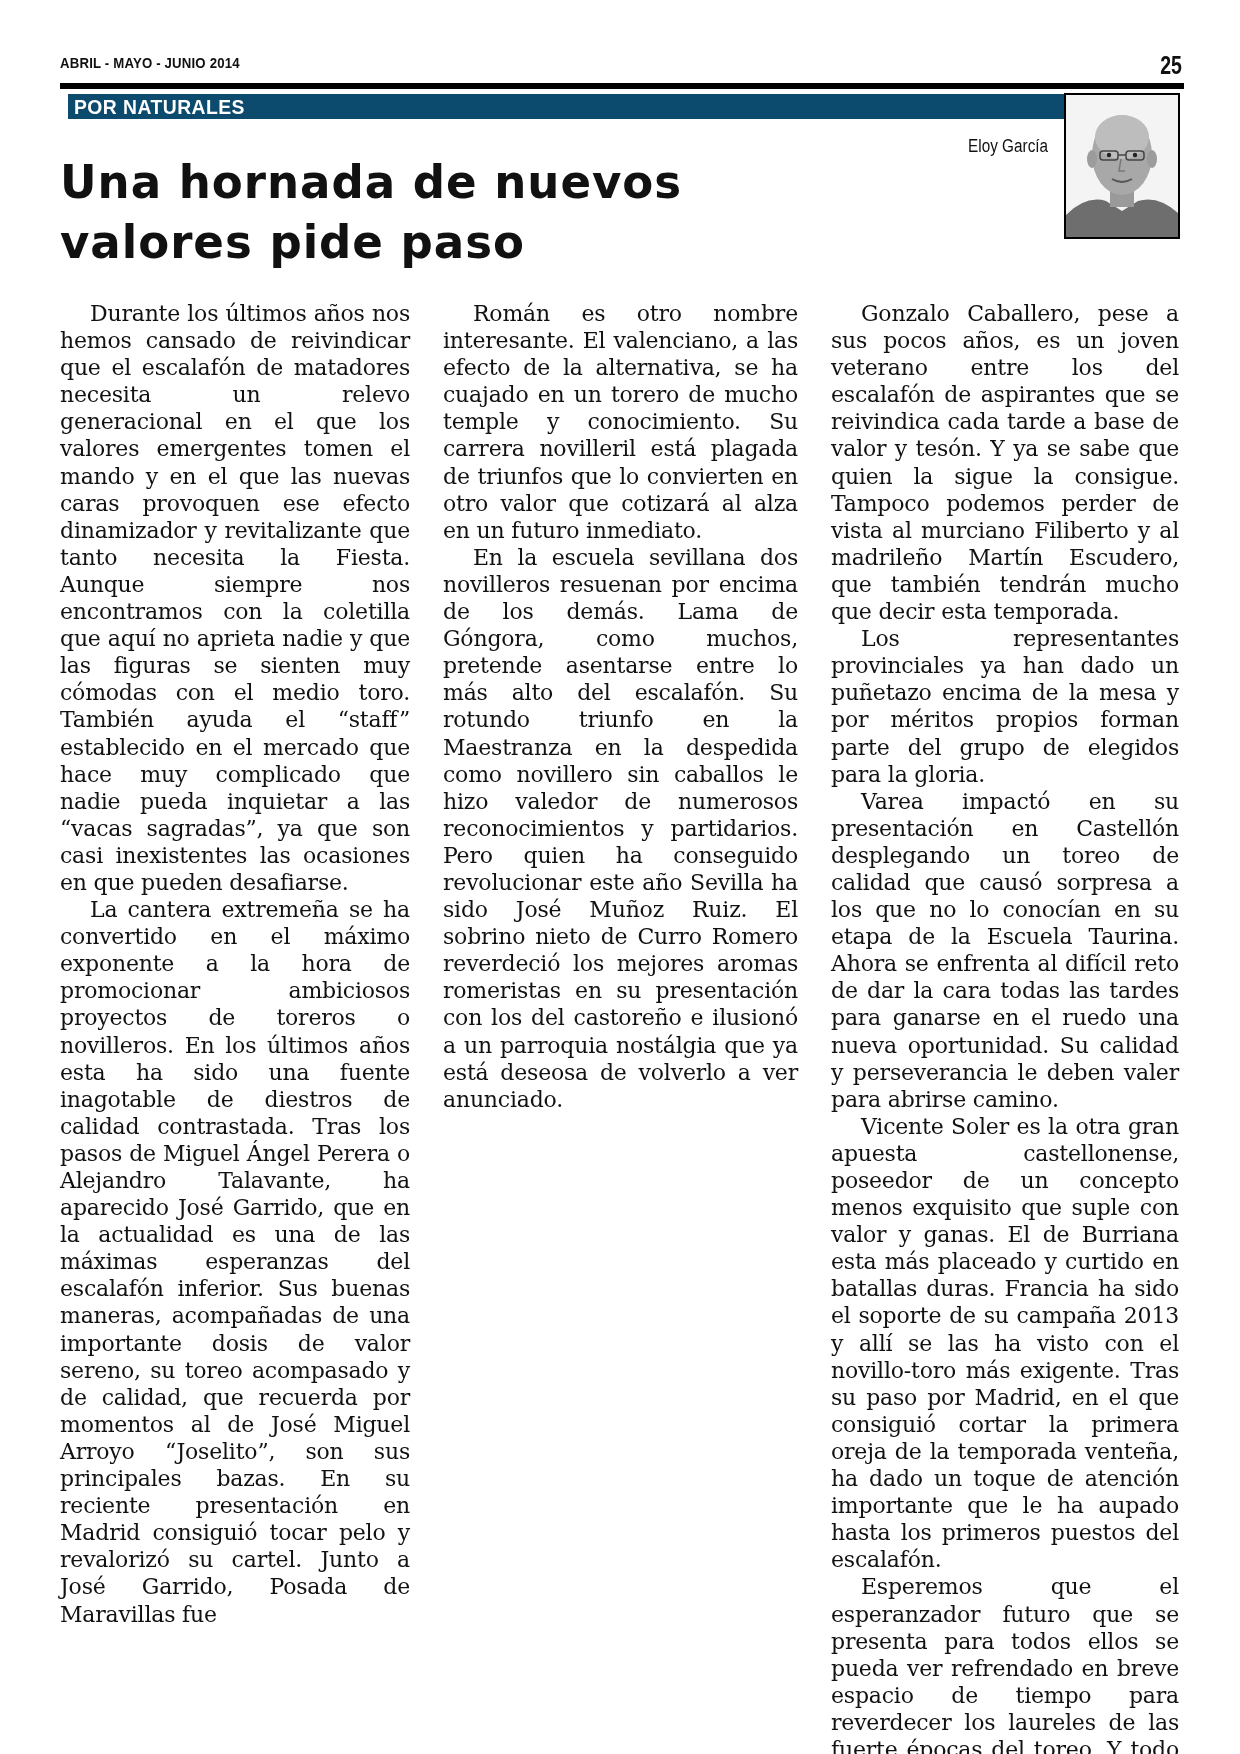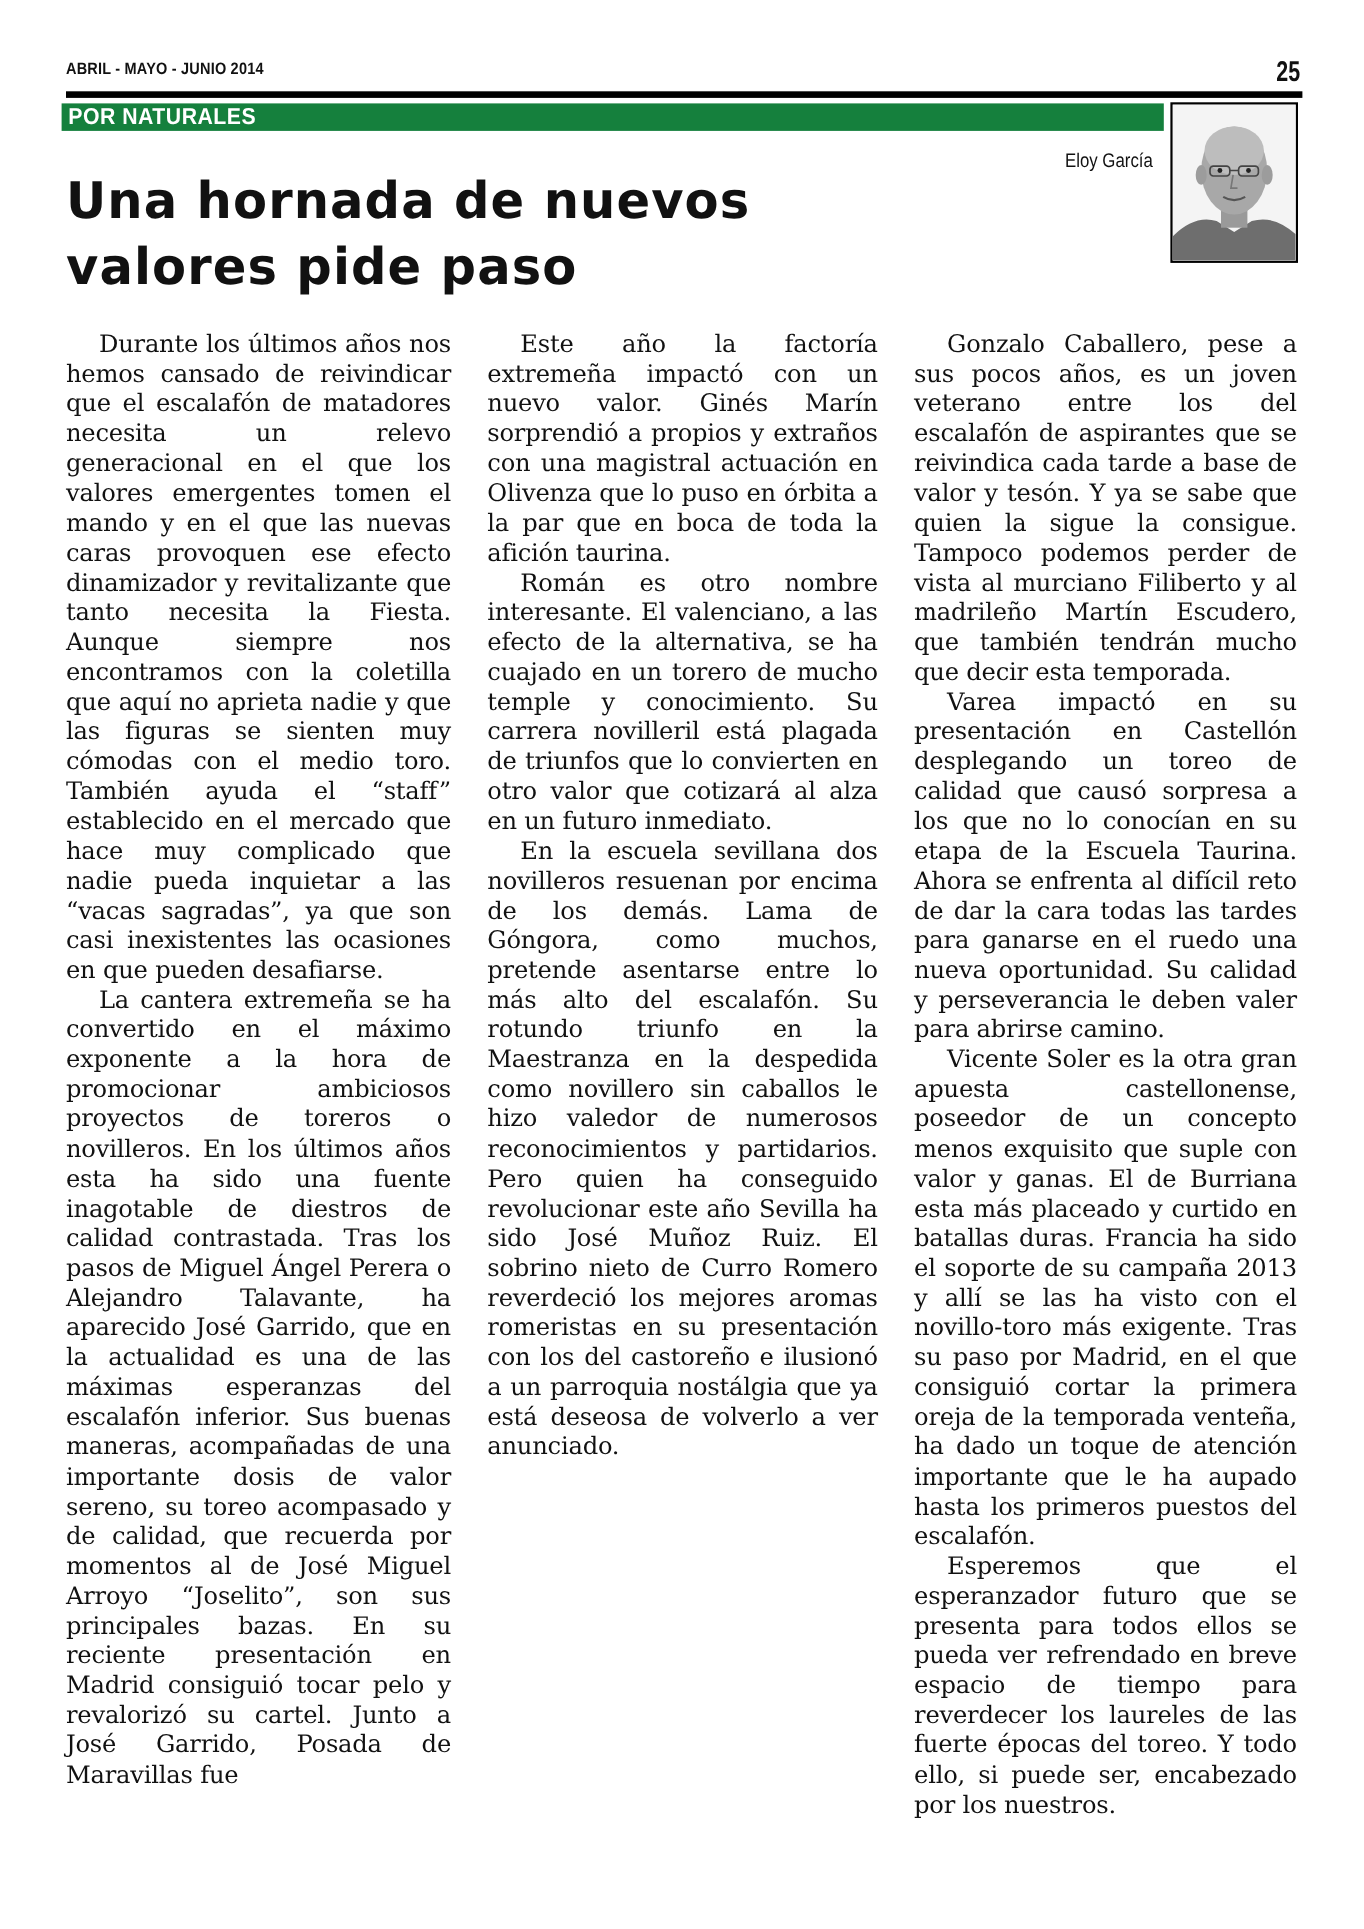--- a/index.html
+++ b/index.html
@@ -1,20 +1,20 @@
 <!DOCTYPE html>
 <html><head>
 <meta charset="utf-8">
 <style>
   html, body { margin: 0; padding: 0; background: #ffffff; }
   body { width: 1240px; height: 1754px; position: relative; overflow: hidden; color: #111; }
   .folio { position: absolute; top: 54px; left: 60px; font-family: "Liberation Sans", sans-serif; font-weight: bold; font-size: 15px; letter-spacing: 0.2px; transform: scaleX(0.88); transform-origin: left; }
   .page-num { position: absolute; top: 50px; right: 58px; font-family: "Liberation Sans", sans-serif; font-weight: bold; font-size: 26px; transform: scaleX(0.75); transform-origin: right; }
   .top-rule { position: absolute; top: 83px; left: 60px; width: 1124px; height: 6px; background: #000; }
-  .section-bar { position: absolute; top: 94px; left: 56px; width: 1002px; height: 25px; background: #15803d; }
+  .section-bar { position: absolute; top: 94px; left: 68px; width: 1002px; height: 25px; background: #0c4a6e; }
   .section-label { position: absolute; left: 6px; top: 1px; color: #fff; font-family: "Liberation Sans", sans-serif; font-weight: bold; font-size: 21px; letter-spacing: 0.5px; transform: scaleX(0.92); transform-origin: left; }
   .photo { position: absolute; top: 93px; left: 1064px; width: 116px; height: 146px; border: 2px solid #000; box-sizing: border-box; background: #f2f2f2; overflow: hidden; }
   .author { position: absolute; top: 136px; right: 192px; font-family: "Liberation Sans", sans-serif; font-size: 18px; transform: scaleX(0.85); transform-origin: right; }
   .headline { position: absolute; top: 152px; left: 60px; margin: 0; font-family: "DejaVu Sans", sans-serif; font-weight: 900; font-size: 46px; line-height: 60px; letter-spacing: 1px; transform: scaleX(0.98); transform-origin: left; }
   .headline span { display: block; font-weight: bold; }
   .columns { position: absolute; top: 300px; left: 60px; width: 1120px; height: 1390px; display: grid; grid-template-columns: 350px 355px 348px; column-gap: 33px; }
   .col { font-family: "DejaVu Serif", serif; font-size: 22px; line-height: 27.1px; text-align: justify; hyphens: manual; letter-spacing: -0.2px; }
   .col p { margin: 0; text-indent: 30px; }
   .col p.cont { text-indent: 0; }
 </style>
@@ -53,23 +53,23 @@
   <span>Una hornada de nuevos</span>
   <span>valores pide paso</span>
 </h1>
 
 <div class="columns">
   <div class="col">
     <p>Durante los últimos años nos hemos cansado de reivindicar que el escalafón  de matadores necesita un relevo generacional en el que los valores emergentes tomen el mando y en el que las nuevas caras provoquen ese efecto dinamizador y revitalizante que tanto necesita la Fiesta. Aunque siempre nos encontramos con la coletilla que aquí no aprieta nadie y que las figuras se sienten muy cómodas con el medio toro. También ayuda el “staff” establecido en el mercado que hace muy complicado que nadie pueda inquietar a las “vacas sagradas”, ya que son casi inexistentes las ocasiones en que pueden desafiarse.</p>
     <p>La cantera extremeña se ha convertido en el máximo exponente a la hora de promocionar ambiciosos proyectos de toreros o novilleros. En los últimos años esta ha sido una fuente inagotable de diestros de calidad contrastada. Tras los pasos de Miguel Ángel Perera o Alejandro Talavante, ha aparecido José Garrido, que en la actualidad es una de las máximas esperanzas del escalafón inferior. Sus buenas maneras, acompañadas de una importante dosis de valor sereno, su toreo acompasado y de calidad, que recuerda por momentos al de José Miguel Arroyo “Joselito”, son sus principales bazas. En su reciente presentación en Madrid consiguió tocar pelo y revalorizó su cartel. Junto a José Garrido, Posada de Maravillas fue</p>
   </div>
   <div class="col">
-    <p>Este año la factoría extremeña impactó con un nuevo valor. Ginés Marín sorprendió a propios y extraños con una magistral actuación en Olivenza que lo puso en órbita  a la par que en boca de toda la afición taurina.</p>
     <p>Román es otro nombre interesante. El valenciano, a las efecto de la alternativa, se ha cuajado en un torero de mucho temple y conocimiento. Su carrera novilleril está plagada de triunfos que lo convierten en otro valor que cotizará al alza en un futuro inmediato.</p>
     <p>En la escuela sevillana dos novilleros resuenan por encima de los demás. Lama de Góngora, como muchos, pretende asentarse entre lo más alto del escalafón. Su rotundo triunfo en la Maestranza en la despedida como novillero sin caballos le hizo valedor de numerosos reconocimientos y partidarios. Pero quien ha conseguido revolucionar este año Sevilla ha sido José Muñoz Ruiz. El sobrino nieto de Curro Romero reverdeció los mejores aromas romeristas en su presentación con los del castoreño e ilusionó a un parroquia nostálgia que ya está deseosa de volverlo a ver anunciado.</p>
   </div>
   <div class="col">
     <p>Gonzalo Caballero, pese a sus pocos años, es un joven veterano entre los del escalafón de aspirantes que se reivindica cada tarde a base de valor y tesón. Y ya se sabe que quien la sigue la consigue. Tampoco podemos perder de vista al murciano Filiberto y al madrileño Martín Escudero, que también tendrán mucho que decir esta temporada.</p>
+    <p>Los representantes provinciales ya han dado un puñetazo encima de la mesa y por méritos propios forman parte del grupo de elegidos para la gloria.</p>
     <p>Varea impactó en su presentación en Castellón desplegando un toreo de calidad que causó sorpresa a los que no lo conocían en su etapa de la Escuela Taurina. Ahora se enfrenta al difícil reto de dar la cara todas las tardes para ganarse en el ruedo una nueva oportunidad. Su calidad y perseverancia le deben valer para abrirse camino.</p>
     <p>Vicente Soler es la otra gran apuesta castellonense, poseedor de un concepto menos exquisito que suple con valor y ganas. El de Burriana esta más placeado y curtido en batallas duras. Francia ha sido el soporte de su campaña 2013 y allí se las ha visto con el novillo-toro más exigente. Tras su paso por Madrid, en el que consiguió cortar la primera oreja de la temporada venteña, ha dado un toque de atención importante que le ha aupado hasta los primeros puestos del escalafón.</p>
     <p>Esperemos que el esperanzador futuro que se presenta para todos ellos se pueda ver refrendado en breve espacio de tiempo para reverdecer los laureles de las fuerte épocas del toreo. Y todo ello, si puede ser, encabezado por los nuestros.</p>
   </div>
 </div>
 
 </body></html>

